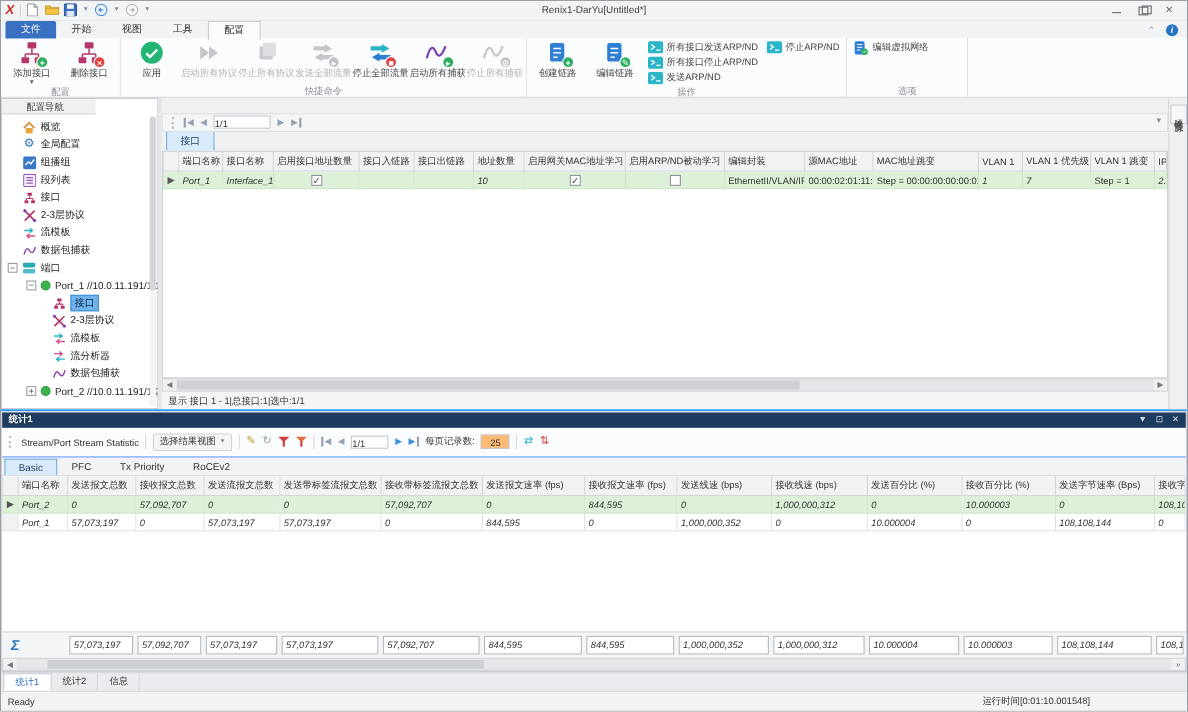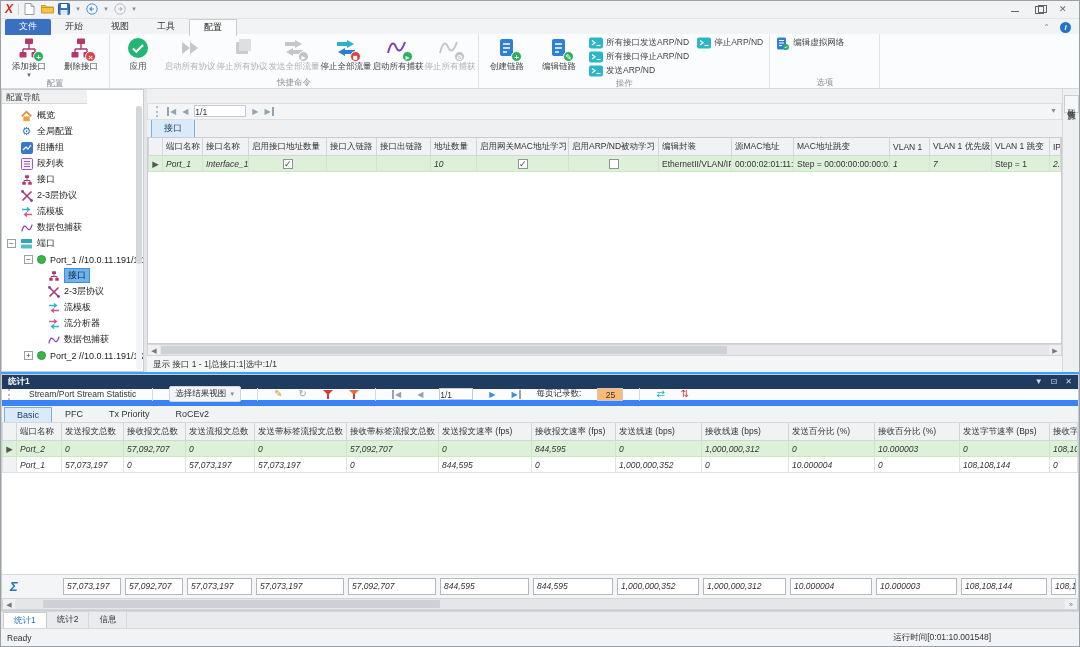--- a/index.html
+++ b/index.html
@@ -45,21 +45,21 @@
 .badge{position:absolute;right:-3px;bottom:-2px;width:11px;height:11px;border-radius:50%;color:#fff;font-size:8px;font-weight:bold;text-align:center;line-height:11px;border:1px solid #fff}
 .bg-g{background:#2eaf5f}.bg-r{background:#e04343}.bg-gray{background:#c0c4c8}
 .rsmcol{display:flex;flex-direction:column;justify-content:flex-start;padding:3px 4px;gap:2px}
 .rsm{display:flex;align-items:center;gap:3px;white-space:nowrap;cursor:default}
 .rsm .rtxt{font-size:8.5px;color:#444}
 .i14{width:14px;height:12px;display:inline-block;position:relative}
 
 
 .mid{height:284px;display:flex}
 .nav{width:143px;background:#fff;border:1px solid #c9ccd1;display:flex;flex-direction:column}
-.nav-hd{height:14px;background:#eef0f2;border-bottom:1px solid #d5d8dc;padding-left:4px;line-height:14px;color:#444;font-size:8.5px;width:60%}
+.nav-hd{height:14px;background:#eef0f2;border-bottom:1px solid #d5d8dc;padding-left:22px;line-height:14px;color:#444;font-size:8.5px;width:60%}
 .tree{flex:1;overflow:hidden;position:relative;padding-top:4px}
 .vscroll{position:absolute;top:2px;right:1px;width:6px;bottom:2px;background:#f3f4f6}
 .vscroll .thumb{position:absolute;top:0;left:0;right:0;height:60%;background:#d3d6da;border-radius:3px}
 .trow{display:flex;align-items:center;height:16px;padding-left:5px;gap:4px;white-space:nowrap;cursor:default}
 .sp9{width:9px;flex:none}.sp14{width:13px;flex:none}.sp40{width:36px;flex:none}
 .exp{width:9px;height:9px;flex:none;border:1px solid #9aa0a6;background:#fff;font-size:8px;line-height:7px;text-align:center;color:#444}
 .ti{width:13px;height:13px;flex:none;display:flex;align-items:center;justify-content:center}
 .dot{width:9px;height:9px;border-radius:50%;background:#3bb54a;flex:none;border:1px solid #2d9a3c}
 .tlabel{font-size:9px;color:#222}
 .tlabel.hl{background:#71b2ea;border:1px solid #3f8fd6;padding:0 3px;color:#052a4e}
@@ -96,21 +96,21 @@
 
 .sidestrip{width:17px;background:#eef0f2;border-left:1px solid #d5d8dc;position:relative}
 .vtab{position:absolute;top:6px;left:1px;width:15px;padding:6px 0;background:#f6f7f9;border:1px solid #c9ccd1;writing-mode:vertical-rl;font-size:8.5px;color:#444;text-align:center;letter-spacing:1px}
 
 
 .bluesplit{height:2px;background:#3aa0ff}
 .stats{height:238px;display:flex;flex-direction:column;background:#fff;border:1px solid #c9ccd1}
 .stats-title{height:14px;background:#1f3c60;color:#fff;display:flex;align-items:center;padding:0 6px}
 .stats-title .t{font-size:8.5px;font-weight:bold}
 .stats-title .ticons{margin-left:auto;display:flex;gap:8px;color:#cfd9e6;font-size:8px}
-.stats-tools{height:17px;background:#fbfcfd;border-bottom:6px solid #3b82f6;display:flex;align-items:center;gap:16px;padding-left:6px}
+.stats-tools{height:27px;background:#fbfcfd;border-bottom:1px solid #3b82f6;display:flex;align-items:center;gap:6px;padding-left:6px}
 .tsep{width:1px;height:13px;background:#d8dbdf}
 .tlbl{font-size:8.5px;color:#333}
 .tbtn{display:flex;align-items:center;gap:3px;padding:1px 5px;border:1px solid #d0d4d8;background:#f4f5f7;border-radius:2px;font-size:8.5px;color:#333}
 .tico{font-size:10px;line-height:10px}
 .fun{width:10px;height:11px;position:relative;display:inline-block}
 .fun::before{content:"";position:absolute;top:1px;left:0;border-left:5px solid transparent;border-right:5px solid transparent;border-top:5px solid #d23c3c}
 .fun::after{content:"";position:absolute;top:5px;left:4px;width:2px;height:5px;background:#d23c3c}
 .fun.alt::before{border-top-color:#e2703c}
 .ppbox{width:26px;height:13px;border:1px solid #c6cace;background:#fdba74;text-align:center;line-height:13px;font-size:8.5px}
 .stats-tabs{height:17px;display:flex;align-items:flex-end;background:#f2f3f5;border-bottom:1px solid #d5d8dc;padding-left:2px}
@@ -167,20 +167,21 @@
         </span>
       <span class="dd">▼</span>
       <span class="qi">
           <svg width="12" height="12" viewBox="0 0 12 12">
             <circle cx="6" cy="6" r="5.2" fill="#f4f5f7" stroke="#b6bac0"></circle>
             <path d="M4 6h3.6M6.2 4.3L8 6 6.2 7.7" fill="none" stroke="#b6bac0" stroke-width="1.2"></path>
           </svg>
         </span>
       <span class="dd">▼</span>
     </div>
+    <div class="title-center">Renix1-DarYu[Untitled*]</div>
     <div class="wctrl">
       <span class="wc wc-min"></span>
       <span class="wc wc-rest"></span>
       <span class="wc wc-close">✕</span>
     </div>
   </div>
 
   <div class="tabrow">
     <span class="mtab file">文件</span>
     <span class="mtab">开始</span>

